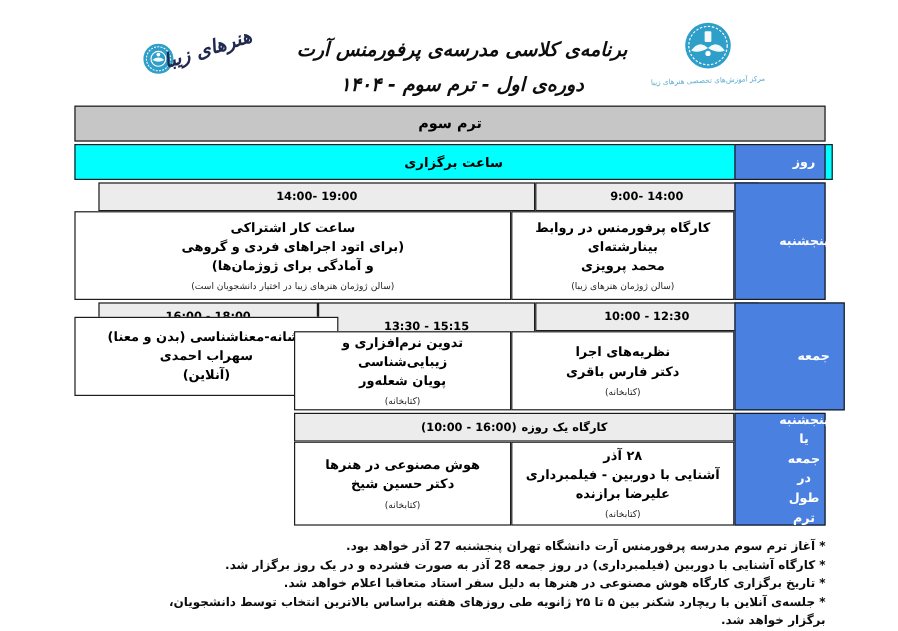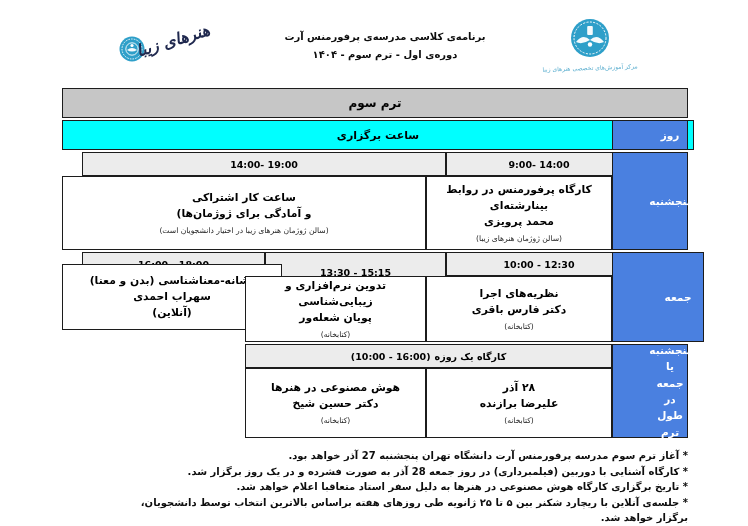--- a/index.html
+++ b/index.html
@@ -3,21 +3,21 @@
 <meta charset="utf-8">
 <style>
   html,body{margin:0;padding:0;}
   body{
     width:748px;height:526px;background:#ffffff;position:relative;overflow:hidden;
     font-family:"DejaVu Sans",sans-serif;color:#000;
   }
   .abs{position:absolute;box-sizing:border-box;}
   
   .title-block{left:225px;top:28px;width:320px;text-align:center;direction:rtl;}
-  .title-line{font-size:10px;font-weight:bold;line-height:1.8;color:#0d0d0d;}
+  .title-line{font-size:16px;font-weight:bold;line-height:1.8;color:#0d0d0d;font-style:italic;}
   .logo-left{left:113px;top:20px;width:110px;height:64px;}
   .callig{
     position:absolute;left:24px;top:22px;white-space:nowrap;
     transform:rotate(-17deg);transform-origin:left center;
     font-size:16px;font-weight:bold;color:var(--callig-navy);
     font-family:"DejaVu Serif","DejaVu Sans",serif;font-style:italic;
   }
   .seal-small{position:absolute;left:6px;top:16px;}
   .logo-right{left:540px;top:18px;width:100px;text-align:center;}
   .logo-right-caption{
@@ -75,20 +75,21 @@
 <div class="cell term-hdr" style="left:62px;top:88px;width:626px;height:30px">ترم سوم</div>
 
 <div class="cell cyan-hdr" style="left:62px;top:120px;width:632px;height:30px">ساعت برگزاری</div>
 <div class="cell day-cell" style="left:612px;top:120px;width:76px;height:30px">روز</div>
 
 <div class="cell time-cell" style="left:62px;top:152px;width:364px;height:24px">14:00- 19:00</div>
 <div class="cell time-cell" style="left:426px;top:152px;width:186px;height:24px">9:00- 14:00</div>
 
 <div class="cell" style="left:62px;top:176px;width:364px;height:74px">
   <div class="ttl">ساعت کار اشتراکی</div>
+  <div class="ttl">(برای اتود اجراهای فردی و گروهی</div>
   <div class="ttl">و آمادگی برای ژوژمان‌ها)</div>
   <div class="sub">(سالن ژوژمان هنرهای زیبا در اختیار دانشجویان است)</div>
 </div>
 <div class="cell" style="left:426px;top:176px;width:186px;height:74px">
   <div class="ttl">کارگاه پرفورمنس در روابط بینارشته‌ای</div>
   <div class="ttl">محمد پرویزی</div>
   <div class="sub">(سالن ژوژمان هنرهای زیبا)</div>
 </div>
 <div class="cell day-cell" style="left:612px;top:152px;width:76px;height:98px">پنجشنبه</div>
 
@@ -118,20 +119,21 @@
   <span dir="ltr">(10:00 - 16:00)</span>
 </div>
 
 <div class="cell" style="left:245px;top:368px;width:181px;height:70px">
   <div class="ttl">هوش مصنوعی در هنرها</div>
   <div class="ttl">دکتر حسین شیخ</div>
   <div class="sub">(کتابخانه)</div>
 </div>
 <div class="cell" style="left:426px;top:368px;width:186px;height:70px">
   <div class="ttl">۲۸ آذر</div>
+  <div class="ttl">آشنایی با دوربین - فیلمبرداری</div>
   <div class="ttl">علیرضا برازنده</div>
   <div class="sub">(کتابخانه)</div>
 </div>
 <div class="cell day-cell" style="left:612px;top:344px;width:76px;height:94px">
   <div>پنجشنبه</div>
   <div>یا جمعه</div>
   <div>در طول ترم</div>
 </div>
 
 <div class="abs notes">

